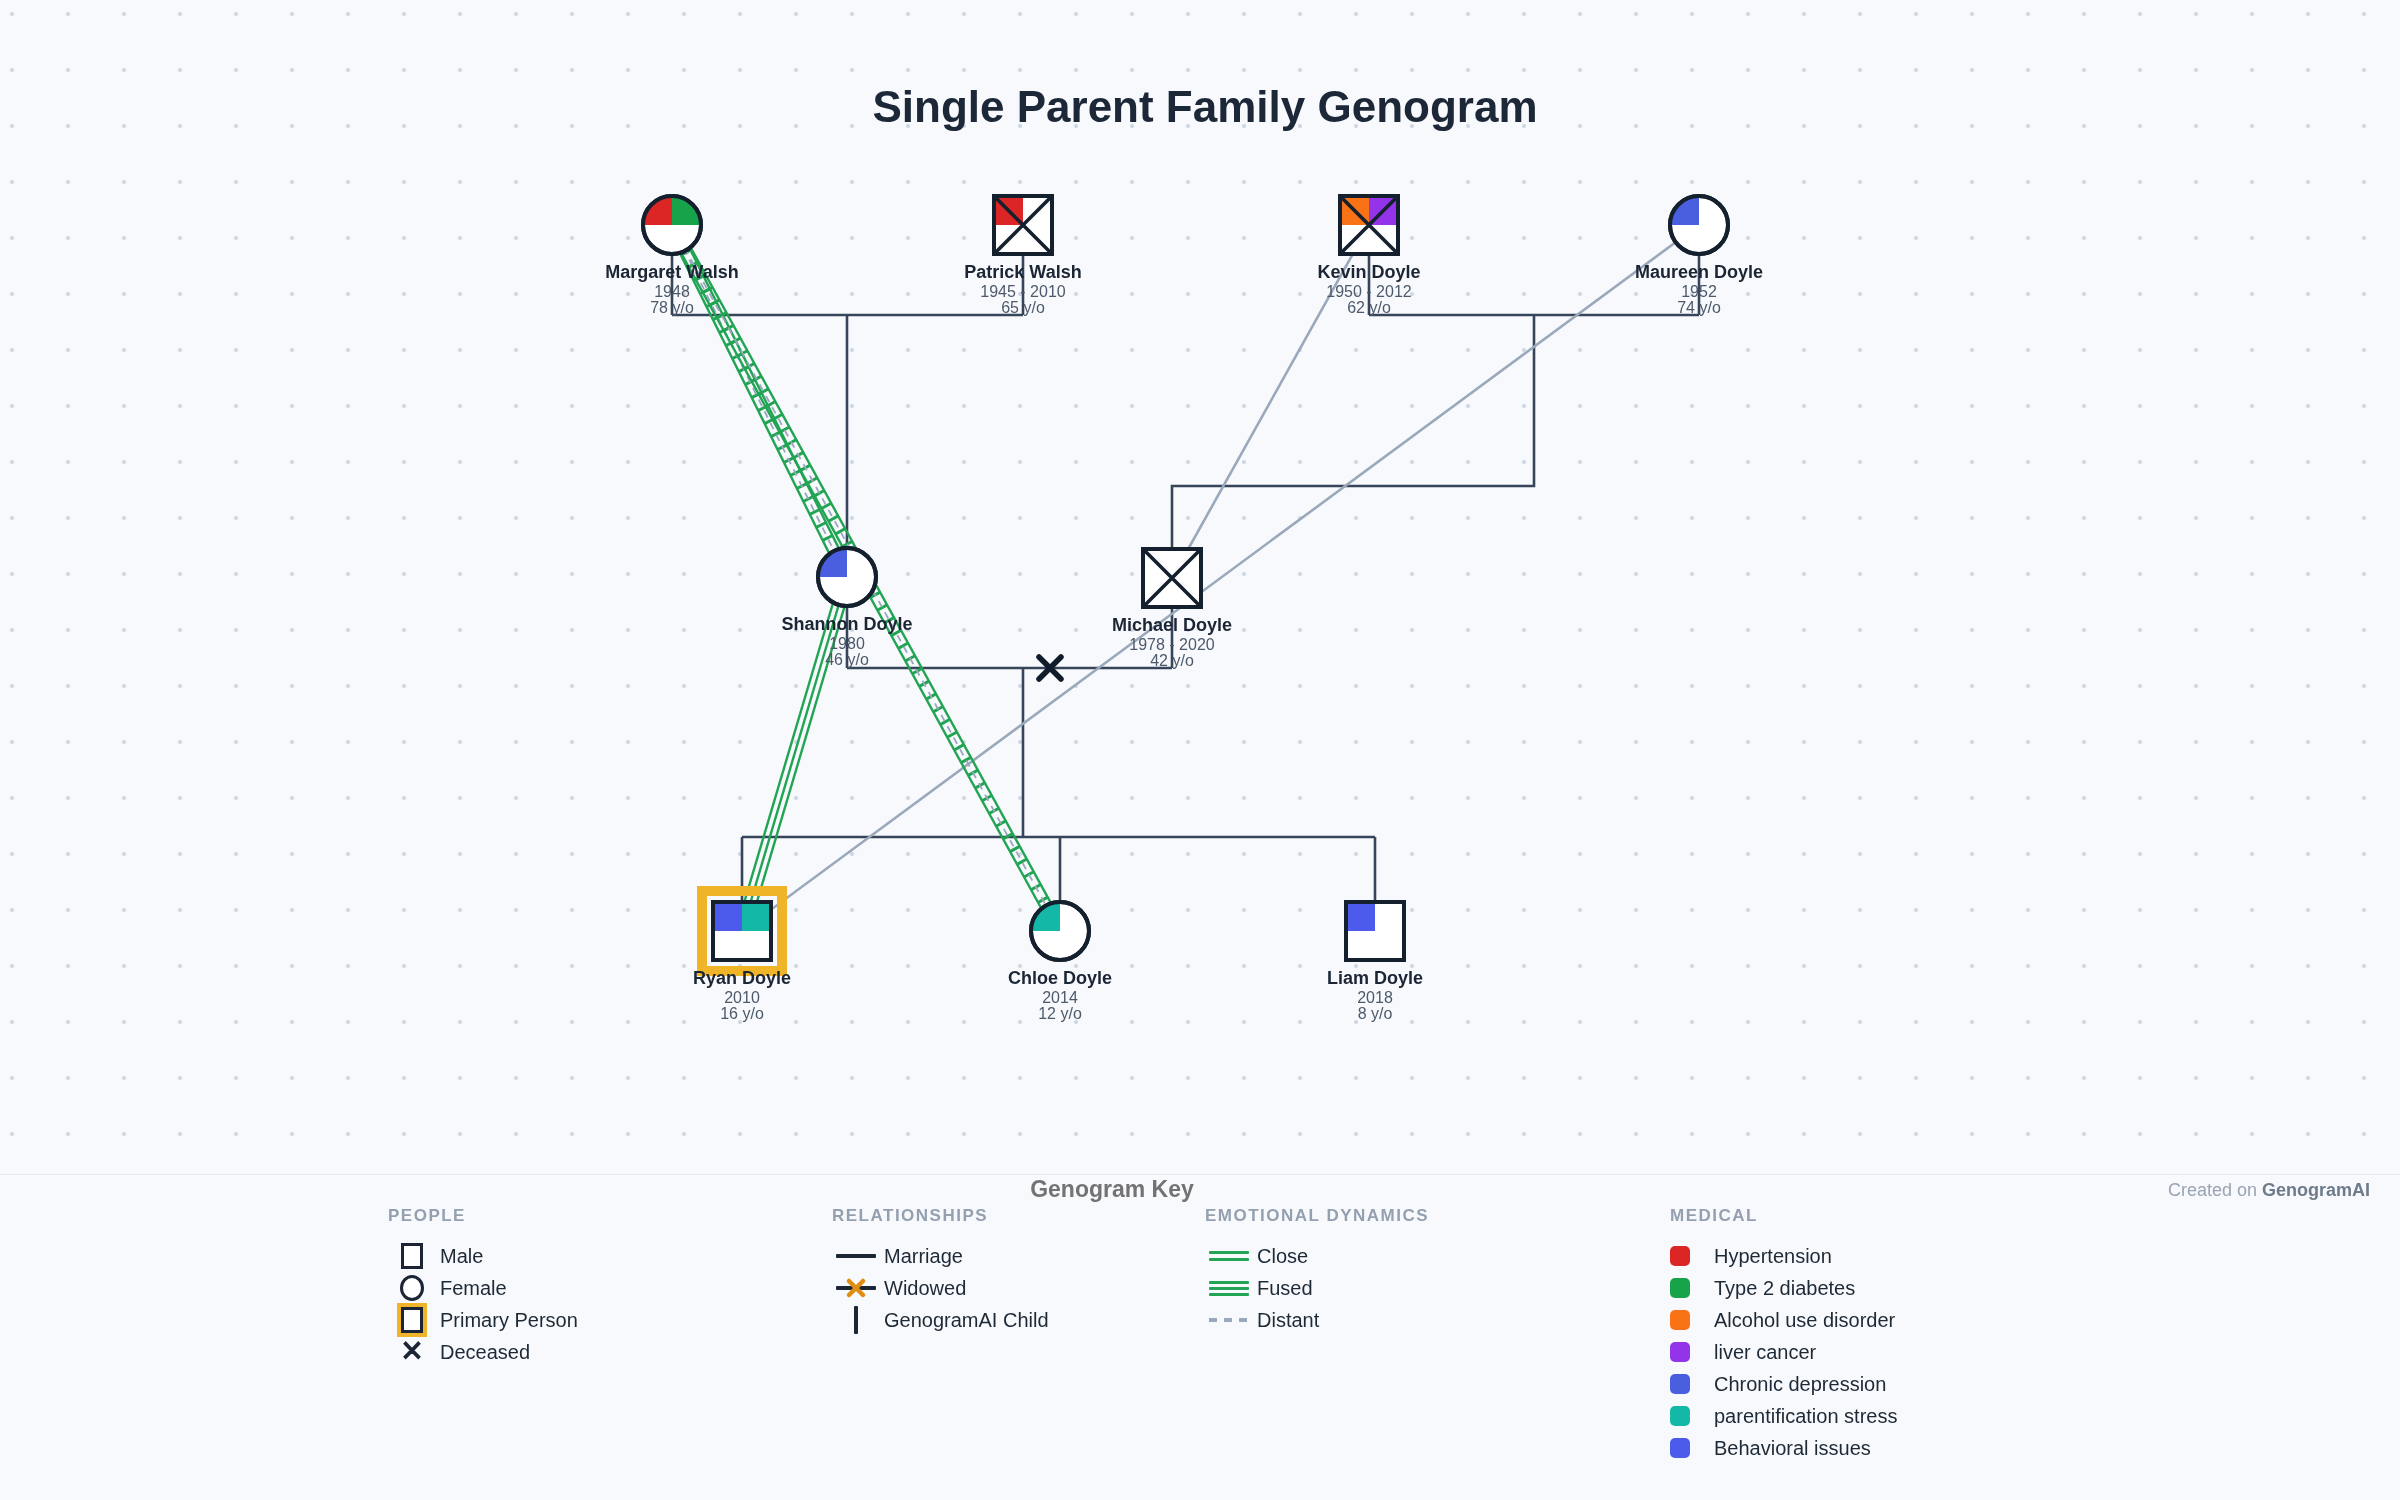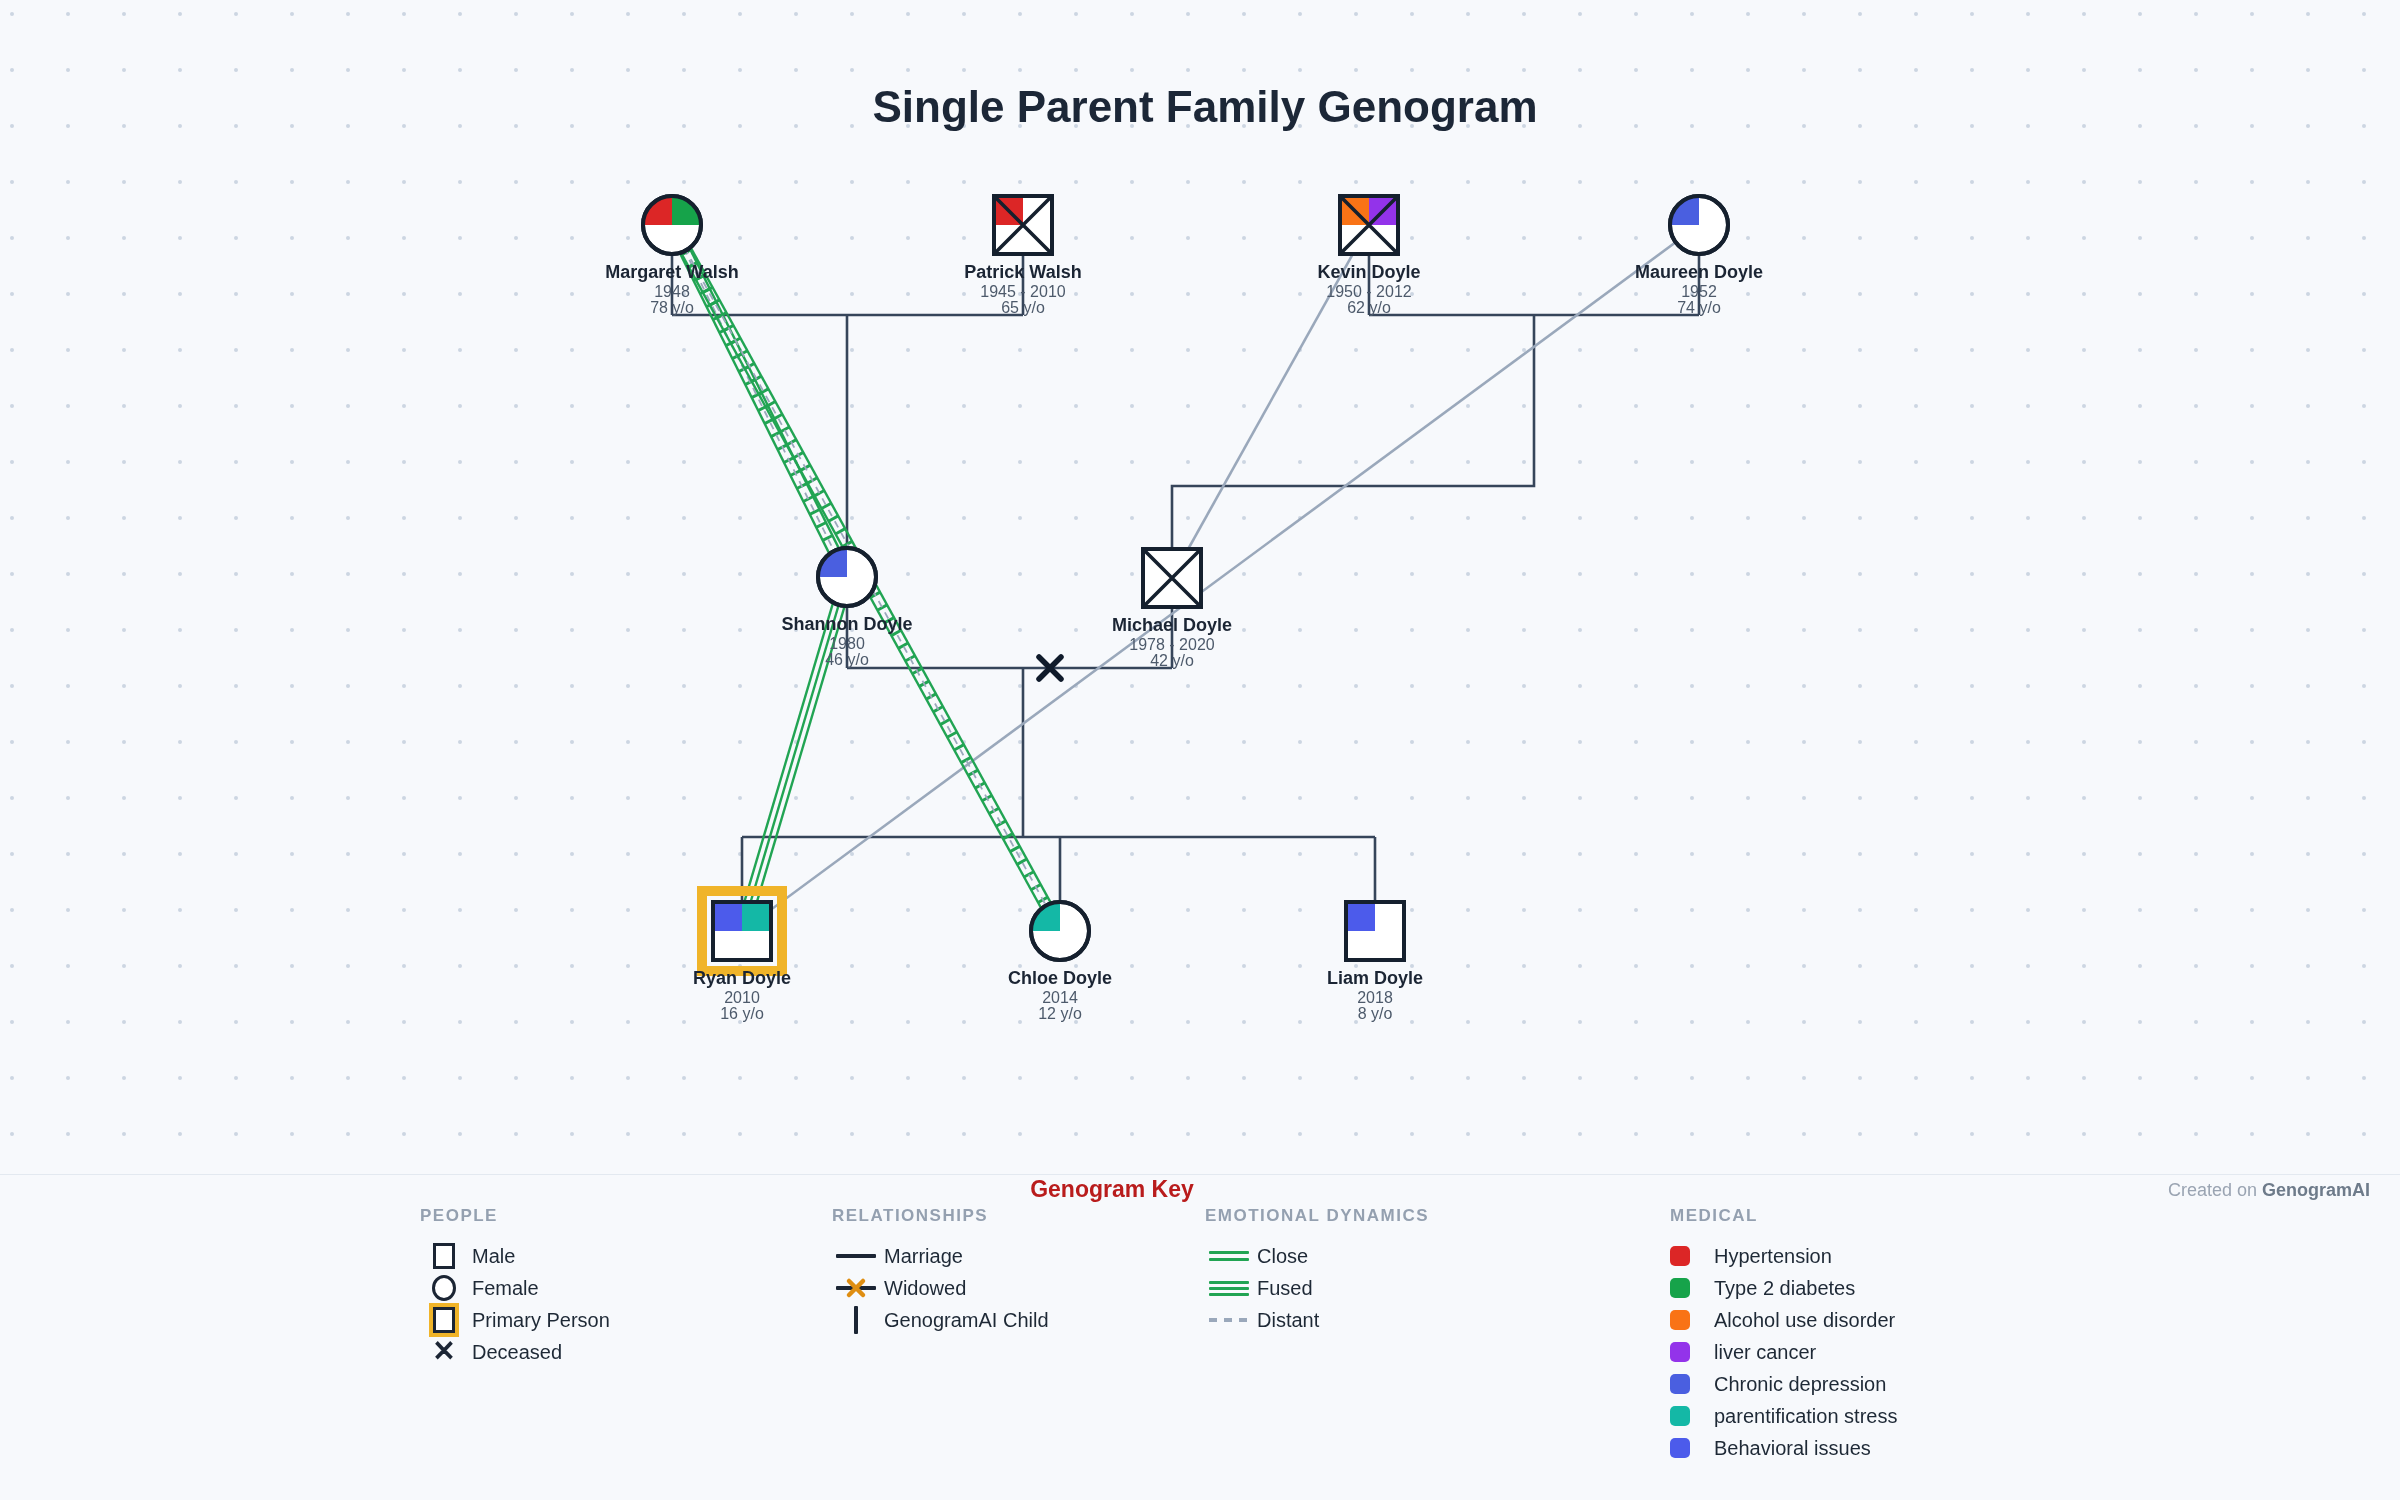--- a/index.html
+++ b/index.html
@@ -5,21 +5,21 @@
   html,body{margin:0;padding:0;background:#f7f9fc;}
   .canvas{position:relative;width:2400px;height:1500px;background:#f7f9fc;overflow:hidden;
           font-family:"Liberation Sans",sans-serif;}
   svg text{font-family:"Liberation Sans",sans-serif;}
   .p-name{font-size:18px;font-weight:700;fill:#1b2534;}
   .p-sub{font-size:16px;fill:#4d5a6b;}
   .diagram-title{font-size:44px;font-weight:700;fill:#1c2737;}
   
   .key-divider{position:absolute;left:0;top:1174px;width:2400px;height:0;border-top:1px solid #e3e9f0;}
   .key-title{position:absolute;left:0;top:1176px;width:2224px;text-align:center;
-             font-size:23px;font-weight:700;color:#b91c1c;}
+             font-size:23px;font-weight:700;color:#737373;}
   .credit{position:absolute;top:1180px;right:30px;font-size:18px;color:#9aa4b2;text-align:right;}
   .credit b{color:#6e7b8a;font-weight:700;}
   .key-col{position:absolute;top:1206px;}
   .key-col .hdr{font-size:17px;font-weight:700;letter-spacing:1.5px;color:#94a0b0;margin:0 0 14px 0;}
   .key-item{display:flex;align-items:center;height:32px;}
   .key-item .ic{width:48px;display:flex;align-items:center;justify-content:center;flex:0 0 48px;}
   .key-item .ic.left{justify-content:flex-start;flex:0 0 40px;width:40px;}
   .key-item .lbl{font-size:20px;color:#1e2936;margin-left:4px;white-space:nowrap;}
   .sq{width:22px;height:26px;border:3px solid #1b2534;background:#fff;box-sizing:border-box;}
   .ci{width:24px;height:26px;border:3px solid #1b2534;border-radius:50%;background:#fff;box-sizing:border-box;}
@@ -181,21 +181,21 @@
       <text class="p-sub" x="1375" y="1019" text-anchor="middle">8 y/o</text>
     </g>
   </svg>
 
   
   <div class="key-divider"></div>
   <div class="key-title">Genogram Key</div>
   <div class="credit"><span>Created on </span><b>GenogramAI</b></div>
 
   
-  <div class="key-col" style="left:420px;">
+  <div class="key-col" style="left:388px;">
     <div class="hdr">PEOPLE</div>
     <div class="key-item">
       <span class="ic">
           <span class="sq"></span>
         </span>
       <span class="lbl">Male</span>
     </div>
     <div class="key-item">
       <span class="ic">
           <span class="ci"></span>

